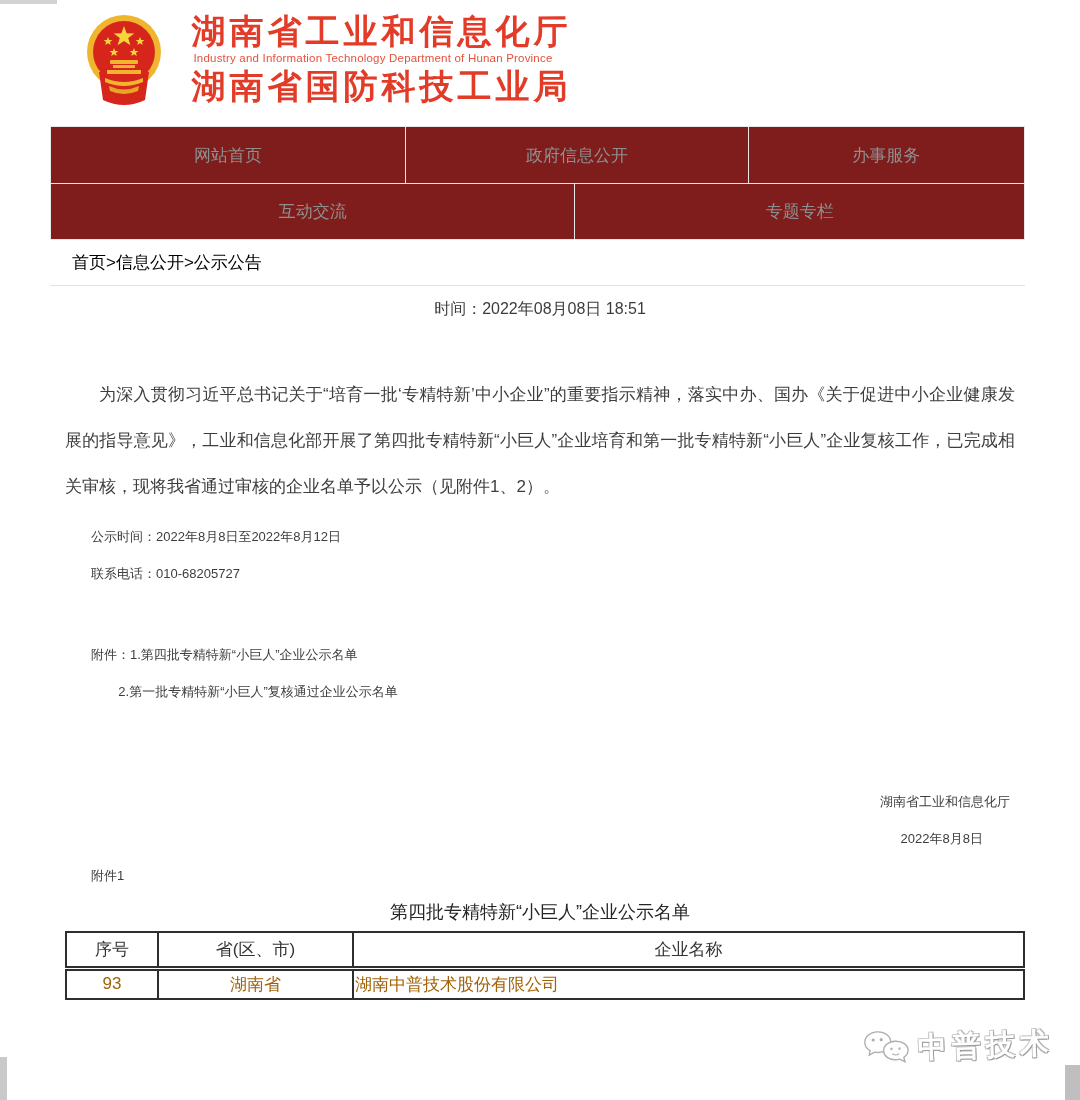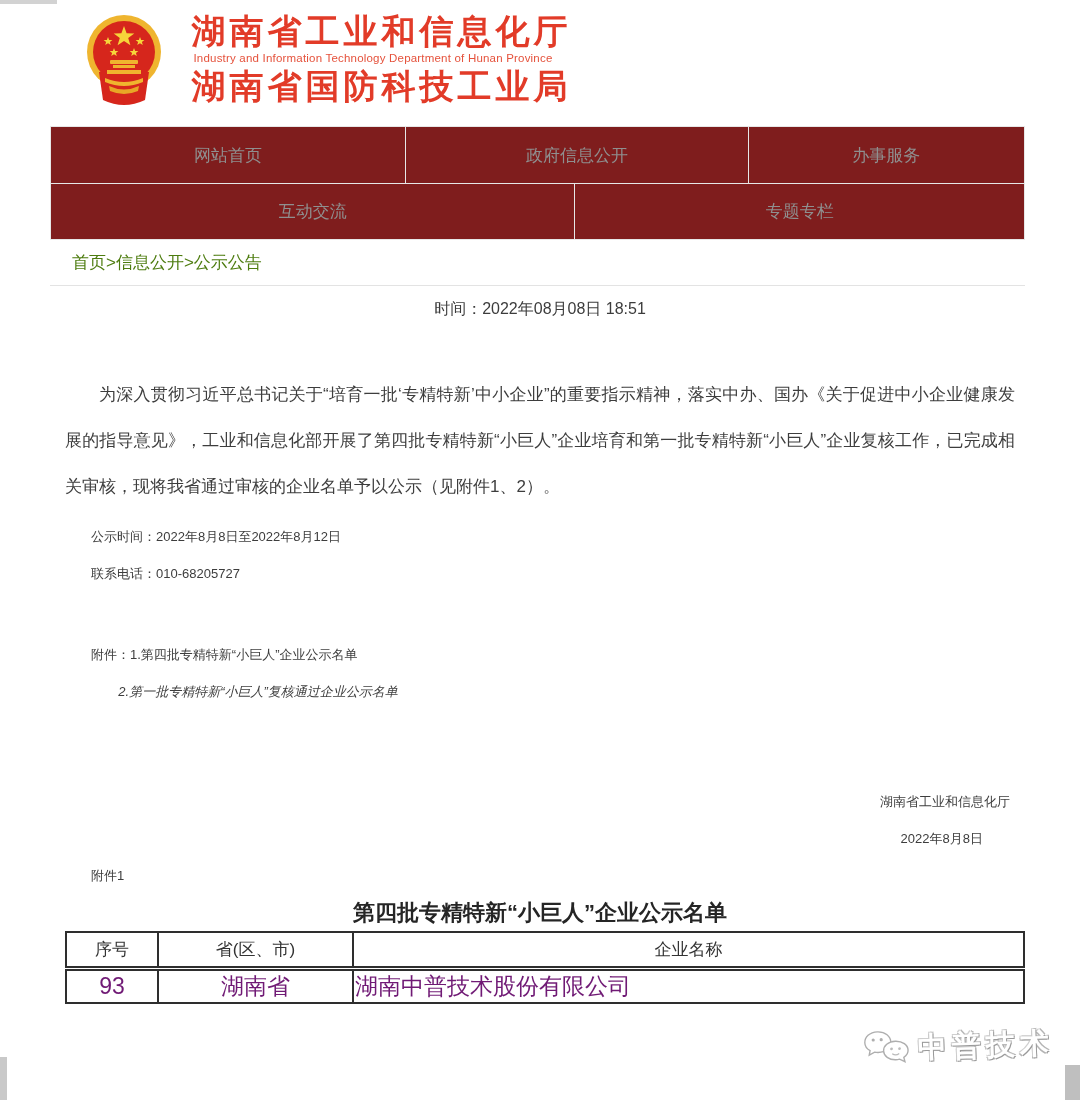--- a/index.html
+++ b/index.html
@@ -32,59 +32,59 @@
   }
   .nav-cell + .nav-cell { border-left:1px solid #e7e7e7; }
   .r1c1 { width:36.4%; } .r1c2 { width:35.2%; } .r1c3 { width:28.4%; }
   .r2c1 { width:53.8%; } .r2c2 { width:46.2%; }
 
   
   .breadcrumb-bar {
     margin-left:50px; width:975px;
     padding:11px 0 11px 22px;
     border-bottom:1px solid #e3e3e3;
-    font-size:17px; color:#4d7c0f;
+    font-size:17px; color:#000000;
   }
   .breadcrumb-bar span { cursor:pointer; }
 
   
   .article { width:950px; margin:0 auto; }
   .a-title {
     text-align:center; font-size:21px; font-weight:bold; color:#2d3b52;
     margin-top:14px; line-height:26px;
   }
   .a-time { text-align:center; font-size:16px; color:#3c3c3c; margin-top:13px; margin-bottom:52px; }
   .para {
     font-size:17px; line-height:46px; color:#3d3d3d;
     text-indent:2em; text-align:justify;
   }
   .line { font-size:13px; line-height:37px; color:#3d3d3d; text-indent:2em; }
   .show-time { margin-top:8px; }
   .attach-1 { margin-top:44px; }
-  .attach-2 { text-indent:4.1em;font-style:italic; }
+  .attach-2 { text-indent:4.1em; }
   .sig-name { margin-top:73px; text-align:right; text-indent:0; padding-right:5px; }
   .sig-date { text-align:right; text-indent:0; padding-right:32px; }
 
   
   .table-title {
-    text-align:center; font-size:22px; font-weight:bold; color:#252525; line-height:37px;
+    text-align:center; font-size:18px; font-weight:normal; color:#252525; line-height:37px;
   }
   table.annex-table {
     margin-left:65px; width:960px;
     border-collapse:collapse;
     border:2px solid #2e2e2e;
     table-layout:fixed;
   }
   .annex-table th {
     height:36px; font-size:17px; font-weight:normal; color:#333;
     border:2px solid #2e2e2e; border-bottom:5px double #2e2e2e;
     text-align:center; background:#fff;
   }
   .annex-table td {
-    height:31px; font-size:23px; color:#701a75;
+    height:31px; font-size:17px; color:#a16207;
     border:2px solid #2e2e2e; text-align:center; background:#fff;
   }
   .annex-table .col-no  { width:92px; }
   .annex-table .col-prov{ width:195px; }
   .annex-table td.cell-company { text-align:left; padding-left:1px; }
 
   
   .watermark {
     position:absolute; top:1027px; right:26px;
     display:flex; align-items:center;

